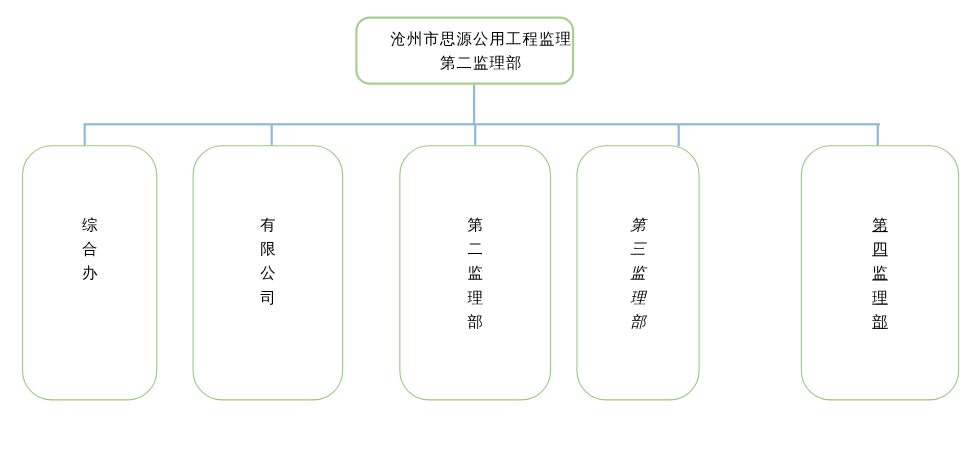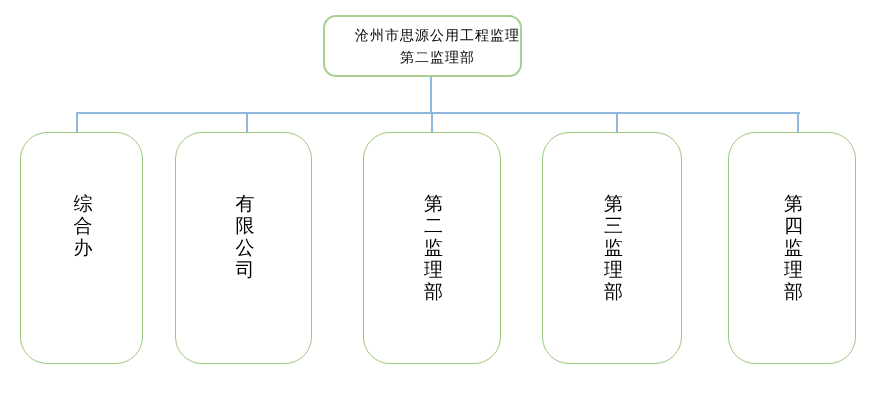--- a/index.html
+++ b/index.html
@@ -80,27 +80,27 @@
     height: 232px;
     border: 1.5px solid var(--border-green);
     border-radius: 27px;
     box-sizing: border-box;
     background: #fff;
     z-index: 2;
   }
   .dept-1 { left: 20px;  width: 123px; }
   .dept-2 { left: 175px; width: 137px; }
   .dept-3 { left: 363px; width: 138px; }
-  .dept-4 { left: 542px; width: 140px; }
-  .dept-5 { left: 728px; width: 128px; }
+  .dept-4 { left: 524px; width: 112px; font-style: italic; }
+  .dept-5 { left: 728px; width: 144px; text-decoration: underline; }
   .vtext {
     width: 16px;
     margin: 0 auto;
     padding-top: 60px;
-    font-size: 19px;
+    font-size: 14px;
     line-height: 22px;
     text-align: center;
     word-break: break-all;
     color: var(--text-color);
   }
 </style>
 </head>
 <body>
 
 <div class="canvas">

